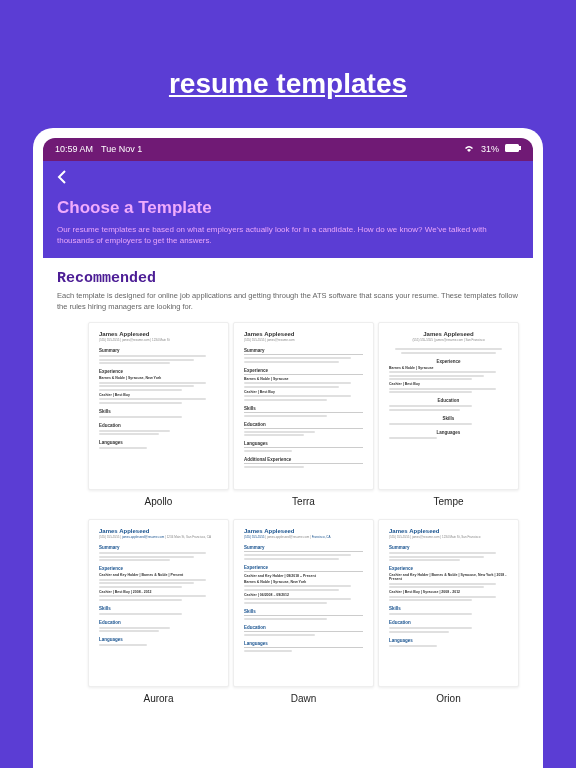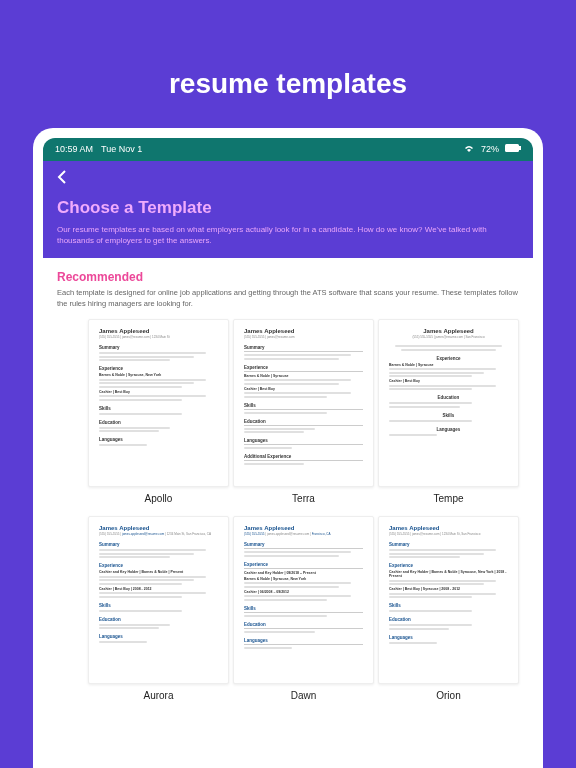--- a/index.html
+++ b/index.html
@@ -16,38 +16,39 @@
     .hero-title {
       text-align: center;
       color: white;
       font-size: 28px;
       line-height: 1.3;
       font-weight: 300;
       margin-bottom: 25px;
     }
     .hero-title .bold {
       font-weight: 600;
+      text-decoration: underline;
     }
     .tablet-frame {
       background: white;
       border-radius: 20px 20px 0 0;
       padding: 10px;
       margin: 0 auto;
       width: 510px;
       height: 660px;
       overflow: hidden;
     }
     .screen {
       background: white;
       border-radius: 12px 12px 0 0;
       overflow: hidden;
       height: 100%;
     }
     .status-bar {
-      background: #0f766e;
+      background: #701a75;
       color: white;
       display: flex;
       justify-content: space-between;
       align-items: center;
       padding: 6px 12px;
       font-size: 9px;
     }
     .status-left { display: flex; align-items: center; gap: 8px; }
     .status-right { display: flex; align-items: center; gap: 6px; }
     .purple-header {
@@ -69,24 +70,25 @@
     .choose-desc {
       font-size: 8px;
       line-height: 1.4;
       opacity: 0.95;
     }
     .content {
       background: white;
       padding: 12px 14px;
     }
     .section-title {
-      font-size: 12px;
-      font-weight: 700;
-      color: #ec4899;
+      font-size: 15px;
+      font-weight: 700;
+      color: #4c1d95;
       margin-bottom: 4px;
+      font-family: Liberation Mono, monospace;
     }
     .section-desc {
       font-size: 7.5px;
       color: #666;
       line-height: 1.4;
       margin-bottom: 10px;
     }
     .template-row {
       display: flex;
       gap: 4px;
@@ -174,21 +176,21 @@
         <div class="status-left">
           <span>10:59 AM</span>
           <span>Tue Nov 1</span>
         </div>
         <div class="status-right">
           <span>
             <svg width="12" height="9" viewBox="0 0 12 9">
                 <path d="M6 8 L4 6 Q6 4 8 6 Z M2 4 Q6 0 10 4 L9 5 Q6 2 3 5 Z" fill="white"></path>
               </svg>
           </span>
-          <span>72%</span>
+          <span>31%</span>
           <span>
             <svg width="16" height="8" viewBox="0 0 16 8">
                 <rect x="0" y="0" width="14" height="8" rx="1.5" fill="white"></rect>
                 <rect x="14" y="2" width="2" height="4" fill="white"></rect>
               </svg>
           </span>
         </div>
       </div>
 
       <div class="purple-header">

